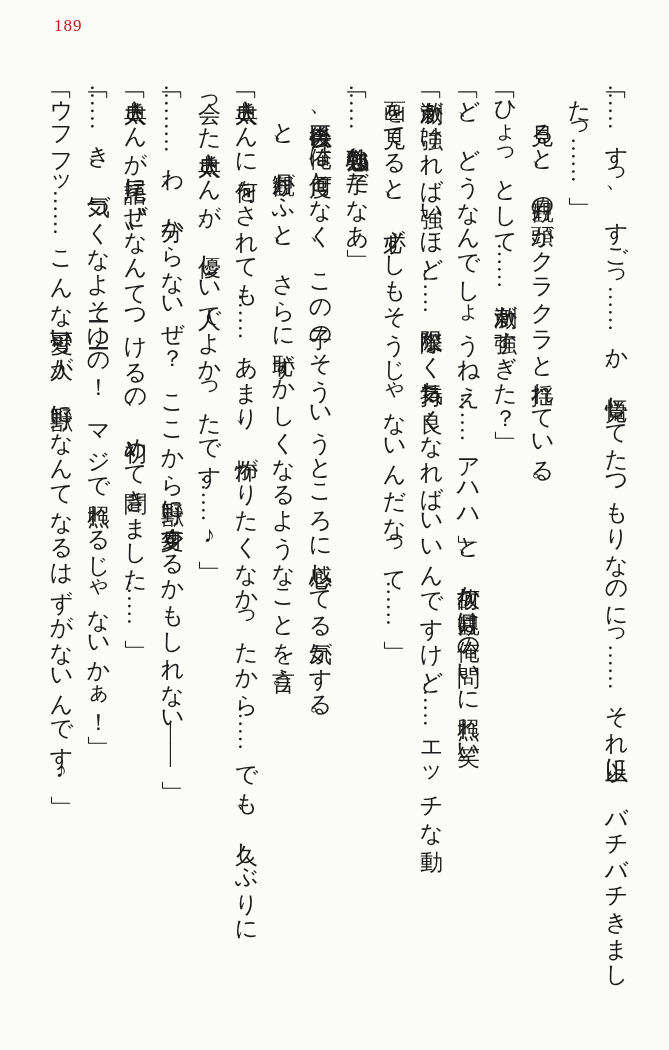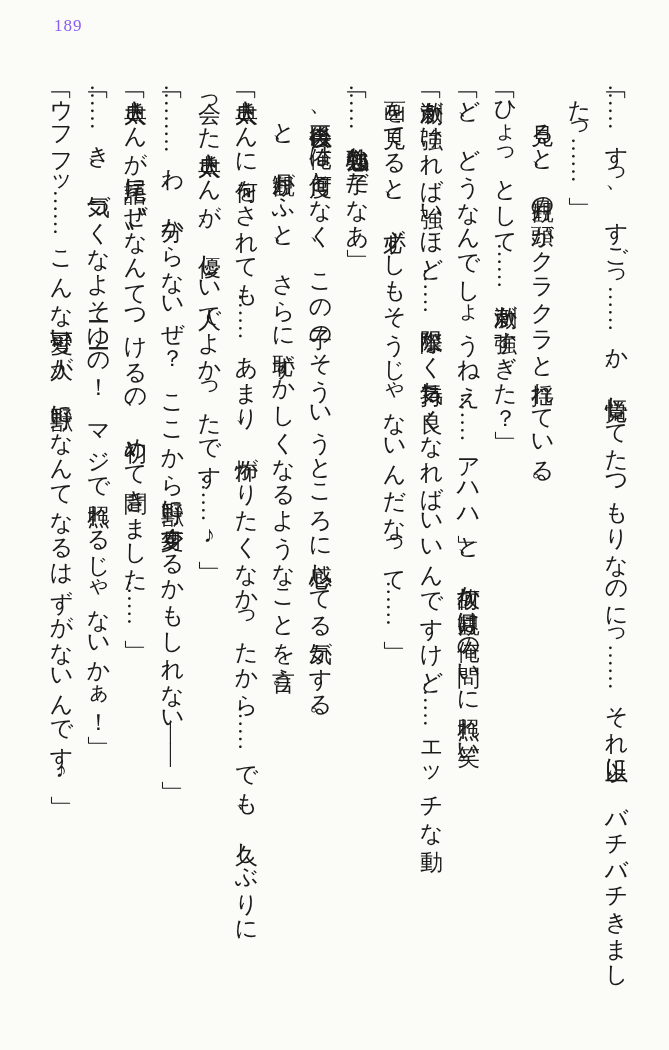--- a/index.html
+++ b/index.html
@@ -15,21 +15,21 @@
     overflow: hidden;
     font-family: "Liberation Serif", "DejaVu Serif", serif;
     color: #1b1b1b;
   }
   .page-number {
     position: absolute;
     top: 16px;
     left: 54px;
     font-size: 17px;
     letter-spacing: 1px;
-    color: #8b5cf6;
+    color: #b91c1c;
   }
   .text-block {
     position: absolute;
     top: 84px;
     right: 34px;
     height: 942px;
     writing-mode: vertical-rl;
     text-orientation: mixed;
     font-size: 23px;
     line-height: 37px;

